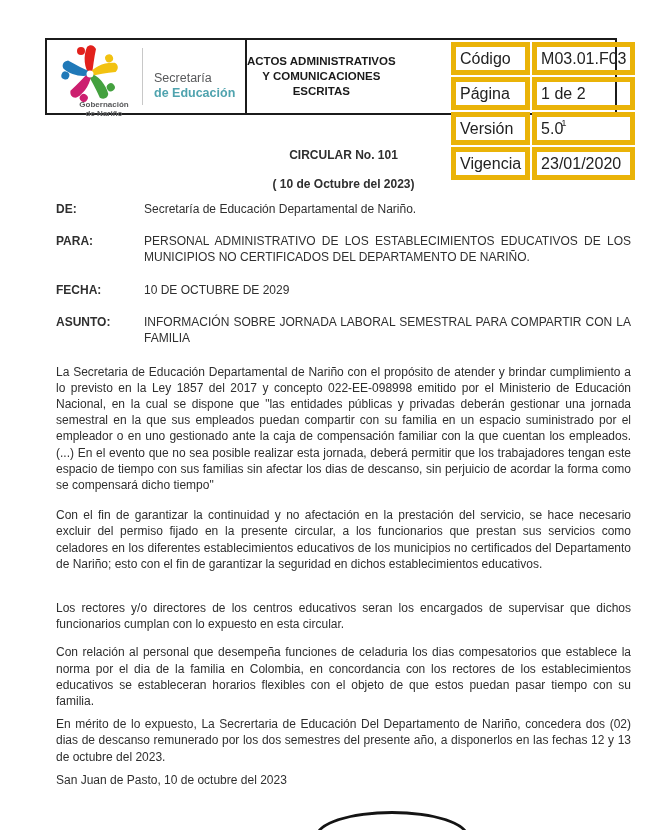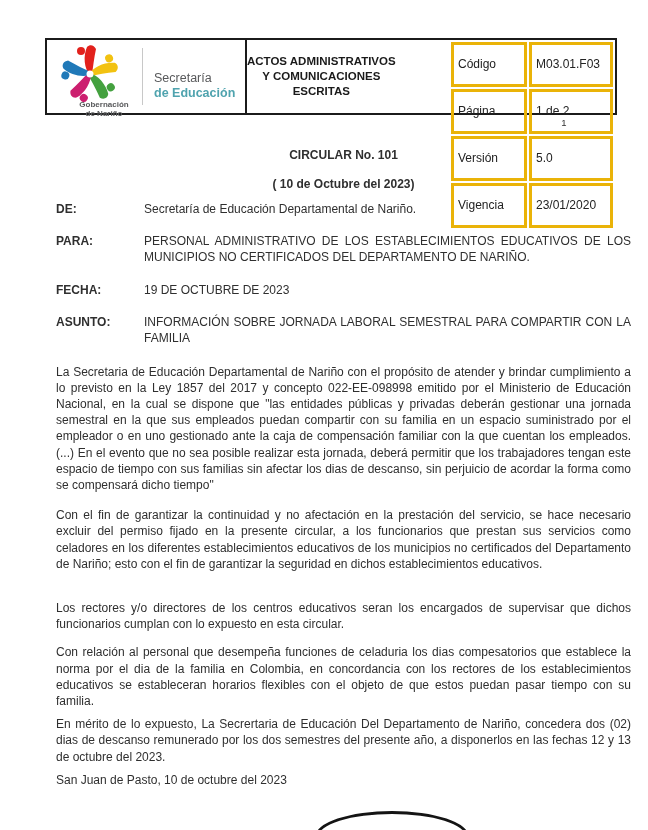--- a/index.html
+++ b/index.html
@@ -26,22 +26,22 @@
   .entity .l2 { font-weight:bold; color:#4FA3AE; }
 
   .title-cell {
     flex:1; display:flex; align-items:center; justify-content:flex-start;
     text-align:center; font-weight:bold; font-size:11.5px; line-height:15px; color:#1a1a1a;
   }
 
   .meta-cell { width:166px; flex:0 0 166px; box-sizing:border-box; }
   .meta-table { width:100%; border-collapse:separate; border-spacing:2px; }
   .meta-table td {
-    border:3px solid #eab308; font-size:12px; color:#222;
-    padding:12px 4px; height:15px; line-height:15px; white-space:nowrap;
+    border:5px solid #eab308; font-size:16px; color:#222;
+    padding:4px 4px; height:15px; line-height:15px; white-space:nowrap;
   }
   .meta-table td.lbl { width:62px; }
 
   .page-num { position:absolute; left:553px; top:117px; width:22px; text-align:center; font-size:9.5px; color:#333; }
 
   
   .content { position:absolute; left:56px; top:147px; width:575px; font-size:12px; line-height:16.2px; }
   .doc-title { text-align:center; font-weight:bold; margin:0 0 13px 0; }
   .doc-date  { text-align:center; font-weight:bold; margin:0 0 9px 0; }
 
@@ -157,21 +157,21 @@
       <span class="fvalue">Secretaría de Educación Departamental de Nariño.</span>
     </div>
 
     <div class="field f-para">
       <span class="flabel">PARA:</span>
       <span class="fvalue">PERSONAL ADMINISTRATIVO DE LOS ESTABLECIMIENTOS EDUCATIVOS DE LOS MUNICIPIOS NO CERTIFICADOS DEL DEPARTAMENTO DE NARIÑO.</span>
     </div>
 
     <div class="field f-fecha">
       <span class="flabel">FECHA:</span>
-      <span class="fvalue">19 DE OCTUBRE DE 2023</span>
+      <span class="fvalue">10 DE OCTUBRE DE 2029</span>
     </div>
 
     <div class="field f-asunto">
       <span class="flabel">ASUNTO:</span>
       <span class="fvalue">INFORMACIÓN SOBRE JORNADA LABORAL SEMESTRAL PARA COMPARTIR CON LA FAMILIA</span>
     </div>
 
     <p class="para p1">La Secretaria de Educación Departamental de Nariño con el propósito de atender y brindar cumplimiento a lo previsto en la Ley 1857 del 2017 y concepto 022-EE-098998 emitido por el Ministerio de Educación Nacional, en la cual se dispone que "las entidades públicas y privadas deberán gestionar una jornada semestral en la que sus empleados puedan compartir con su familia en un espacio suministrado por el empleador o en uno gestionado ante la caja de compensación familiar con la que cuentan los empleados. (...) En el evento que no sea posible realizar esta jornada, deberá permitir que los trabajadores tengan este espacio de tiempo con sus familias sin afectar los dias de descanso, sin perjuicio de acordar la forma como se compensará dicho tiempo"</p>
     <p class="para p2">Con el fin de garantizar la continuidad y no afectación en la prestación del servicio, se hace necesario excluir del permiso fijado en la presente circular, a los funcionarios que prestan sus servicios como celadores en los diferentes establecimientos educativos de los municipios no certificados del Departamento de Nariño; esto con el fin de garantizar la seguridad en dichos establecimientos educativos.</p>
     <p class="para p3">Los rectores y/o directores de los centros educativos seran los encargados de supervisar que dichos funcionarios cumplan con lo expuesto en esta circular.</p>

